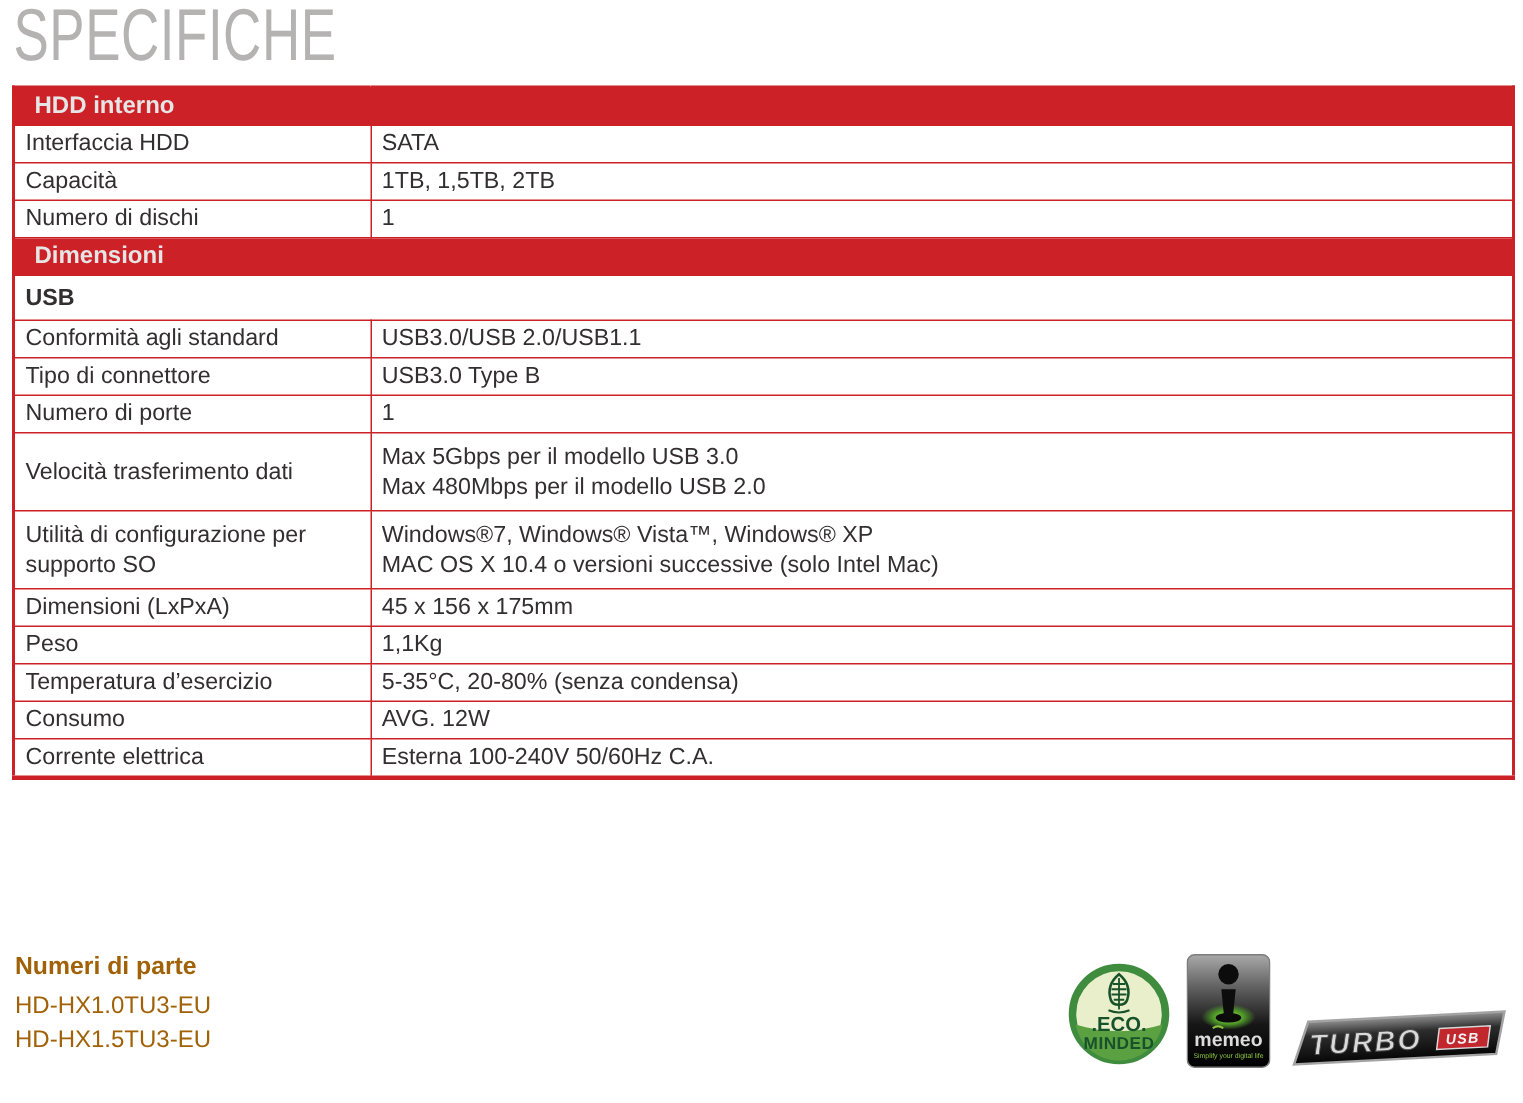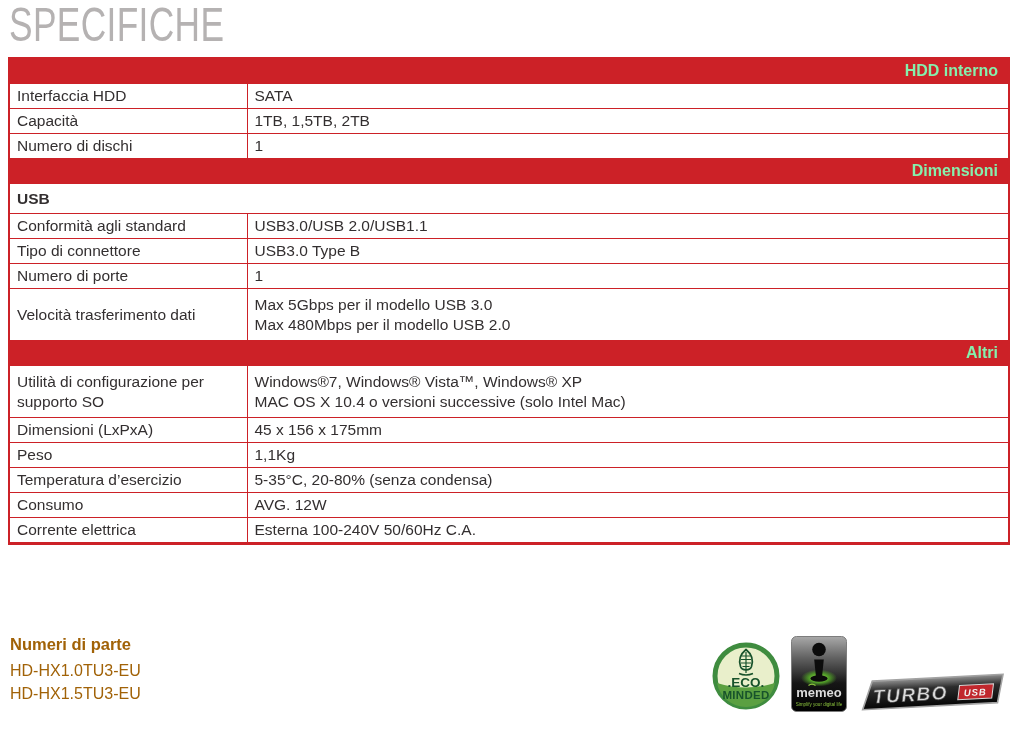--- a/index.html
+++ b/index.html
@@ -25,23 +25,23 @@
   col.c1 { width:238px; }
   table.spec td {
     border:1.5px solid #cc2127;
     font-size:15.5px; line-height:20px;
     vertical-align:middle;
     padding:2px 10px 2px 7px;
     color:#332f30;
     background:#ffffff;
   }
   tr.sec td {
-    background:#cc2127; color:#86efac;
+    background:#cc2127; color:#e5e5e5;
     font-weight:bold; font-size:16px;
-    height:25px; padding-left:13px;text-align:right;
+    height:25px; padding-left:13px;
   }
   tr.sub td { font-weight:bold; height:30px; }
   tr.row td { height:24px; }
   tr.tall td { height:52px; padding-top:5px; padding-bottom:5px; }
   td.val { white-space:pre-line; padding-left:11px; }
 
   .partnos {
     position:absolute; left:10px; top:633px;
     font-size:16px; line-height:23px; color:#a16207;
   }
@@ -96,23 +96,20 @@
     <tr class="row">
       <td class="lbl">Numero di porte</td>
       <td class="val">1</td>
     </tr>
     <tr class="tall">
       <td class="lbl">Velocità trasferimento dati</td>
       <td class="val">Max 5Gbps per il modello USB 3.0
 Max 480Mbps per il modello USB 2.0</td>
     </tr>
 
-    <tr class="sec">
-      <td colspan="2">Altri</td>
-    </tr>
     <tr class="tall">
       <td class="lbl">Utilità di configurazione per supporto SO</td>
       <td class="val">Windows®7, Windows® Vista™, Windows® XP
 MAC OS X 10.4 o versioni successive (solo Intel Mac)</td>
     </tr>
     <tr class="row">
       <td class="lbl">Dimensioni (LxPxA)</td>
       <td class="val">45 x 156 x 175mm</td>
     </tr>
     <tr class="row">

